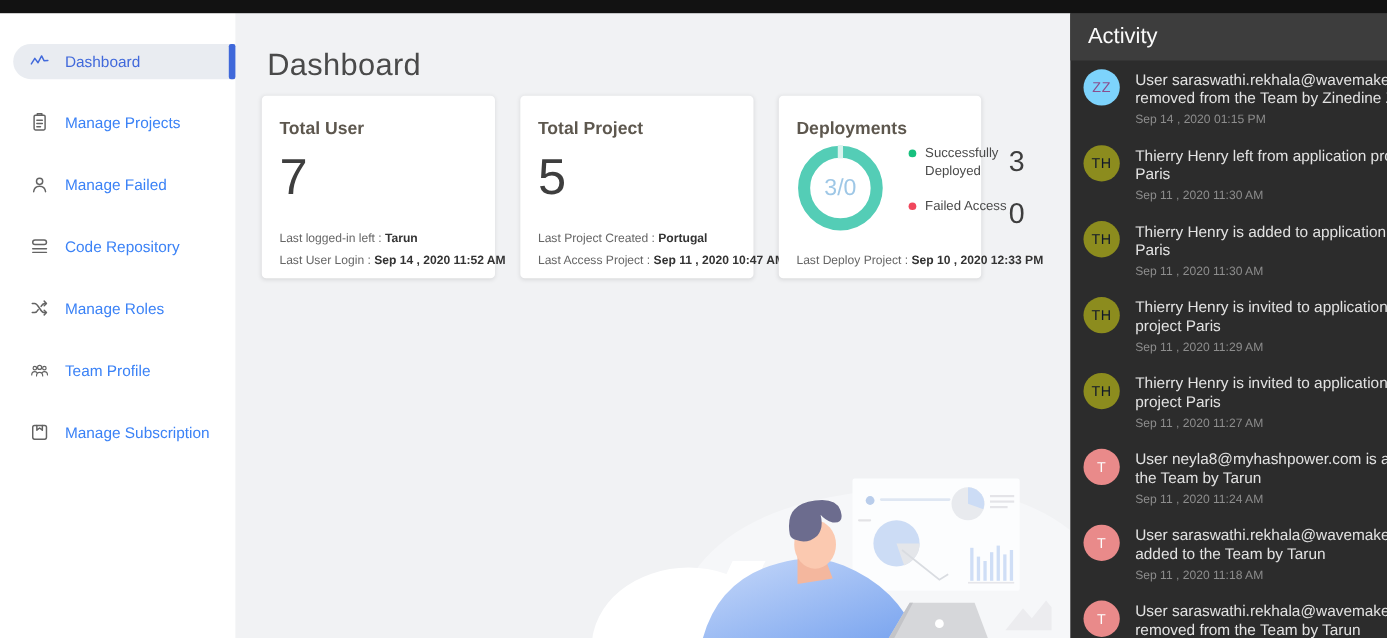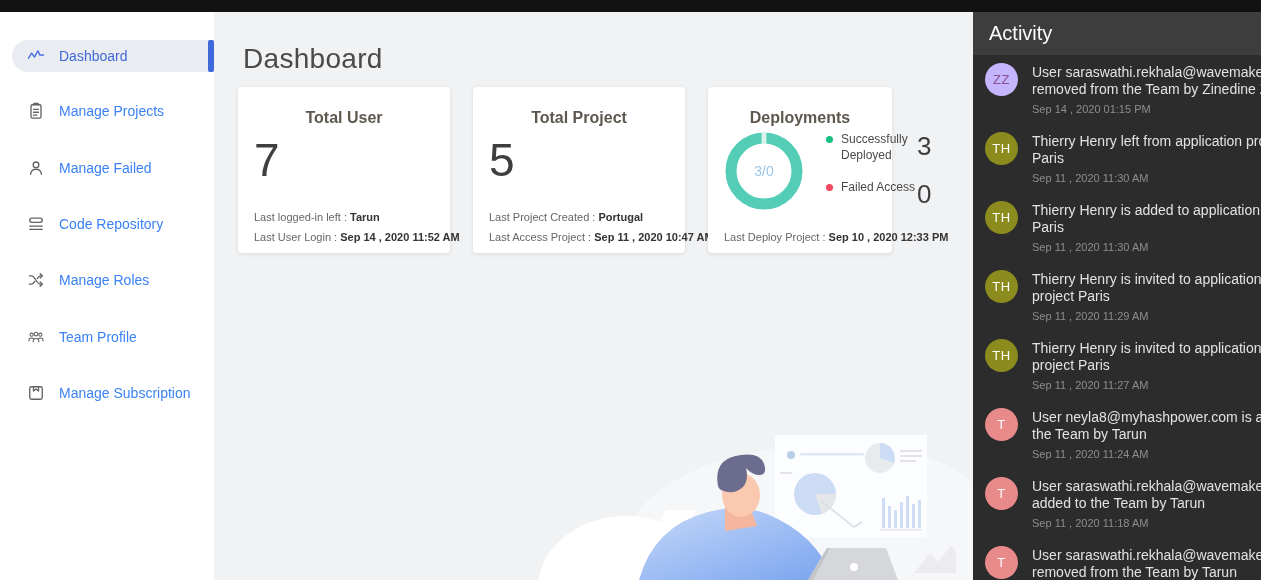--- a/index.html
+++ b/index.html
@@ -19,47 +19,47 @@
   .nav-item.active::after { content:""; position:absolute; right:0; top:0; width:6px; height:32px; background:#3f68da; border-radius:2px; }
 
   
   .main { position:absolute; left:214px; top:12px; width:759px; height:568px; background:#f1f2f4; overflow:hidden; z-index:10; }
   .page-title { position:absolute; left:29px; top:31px; font-size:28px; font-weight:300; color:#4a4a4a; letter-spacing:.3px; }
 
   .cards { position:absolute; left:24px; top:75px; display:flex; gap:23px; }
   .card { background:#fff; border-radius:4px; height:166px; box-shadow:0 1px 4px rgba(0,0,0,.10); position:relative; padding:16px; }
   .card.c1, .card.c2 { width:212px; }
   .card.c3 { width:184px; }
-  .card-title { font-size:16px; font-weight:600; color:#5d574e; margin-top:6px;text-align:center; }
+  .card-title { font-size:16px; font-weight:600; color:#5d574e; margin-top:6px; }
   .big-num { font-size:46px; font-weight:300; color:#3e3e3e; margin-top:10px; line-height:1; }
   .card-footer { position:absolute; left:16px; right:12px; bottom:10px; }
   .foot-line { font-size:11px; color:#666; margin-top:8px; white-space:nowrap; }
   .foot-line b { color:#333; font-weight:700; }
 
   .dep-body { position:absolute; left:16px; top:44px; right:12px; display:flex; }
   .donut-wrap { position:relative; width:80px; height:80px; }
-  .donut-center { position:absolute; left:0; top:0; width:80px; height:80px; display:flex; align-items:center; justify-content:center; font-size:14px; color:#9ec7e6; }
+  .donut-center { position:absolute; left:0; top:0; width:80px; height:80px; display:flex; align-items:center; justify-content:center; font-size:21px; color:#9ec7e6; }
   .legend { margin-left:22px; flex:1; position:relative; }
   .legend-row { display:flex; align-items:flex-start; margin-bottom:16px; }
   .legend-dot { width:7px; height:7px; border-radius:50%; margin-top:5px; margin-right:8px; flex:none; }
   .dot-green { background:#17c07e; }
   .dot-red { background:#f0475c; }
   .legend-label { font-size:12px; color:#4a4a4a; width:76px; line-height:1.35; }
   .legend-num { font-size:26px; color:#3e3e3e; margin-left:auto; line-height:1; margin-top:2px; }
 
   .illustration { position:absolute; left:0; bottom:0; width:759px; height:170px; }
 
   
   .activity { position:absolute; left:973px; top:12px; width:340px; height:568px; background:#2c2c2c; z-index:25; }
   .activity-header { height:43px; background:#3d3d3d; color:#fafafa; font-size:20px; line-height:43px; padding-left:16px; }
   .activity-list { position:absolute; top:43px; left:0; right:0; bottom:0; overflow:hidden; }
   .act-item { height:69px; padding:8px 0 0 12px; display:flex; }
   .avatar { width:33px; height:33px; border-radius:50%; flex:none; display:flex; align-items:center; justify-content:center; font-size:13px; font-weight:400; letter-spacing:.5px; }
-  .av-pink { background:#c4b5fd; color:#8a4f8e; }
-  .av-olive { background:#8c8c1e; color:#ffffff; }
+  .av-pink { background:#7dd3fc; color:#8a4f8e; }
+  .av-olive { background:#8c8c1e; color:#0f172a; }
   .av-salmon { background:#e98a8a; color:#fdfdfd; }
   .act-text { margin-left:14px; padding-top:1px; }
   .act-line { font-size:14px; color:#e2e2e2; line-height:17px; white-space:nowrap; }
   .act-time { font-size:11px; color:#8d8d8d; margin-top:5px; white-space:nowrap; }
 </style>
 </head>
 <body>
 
 <div class="stage">
   <div class="topbar"></div>

